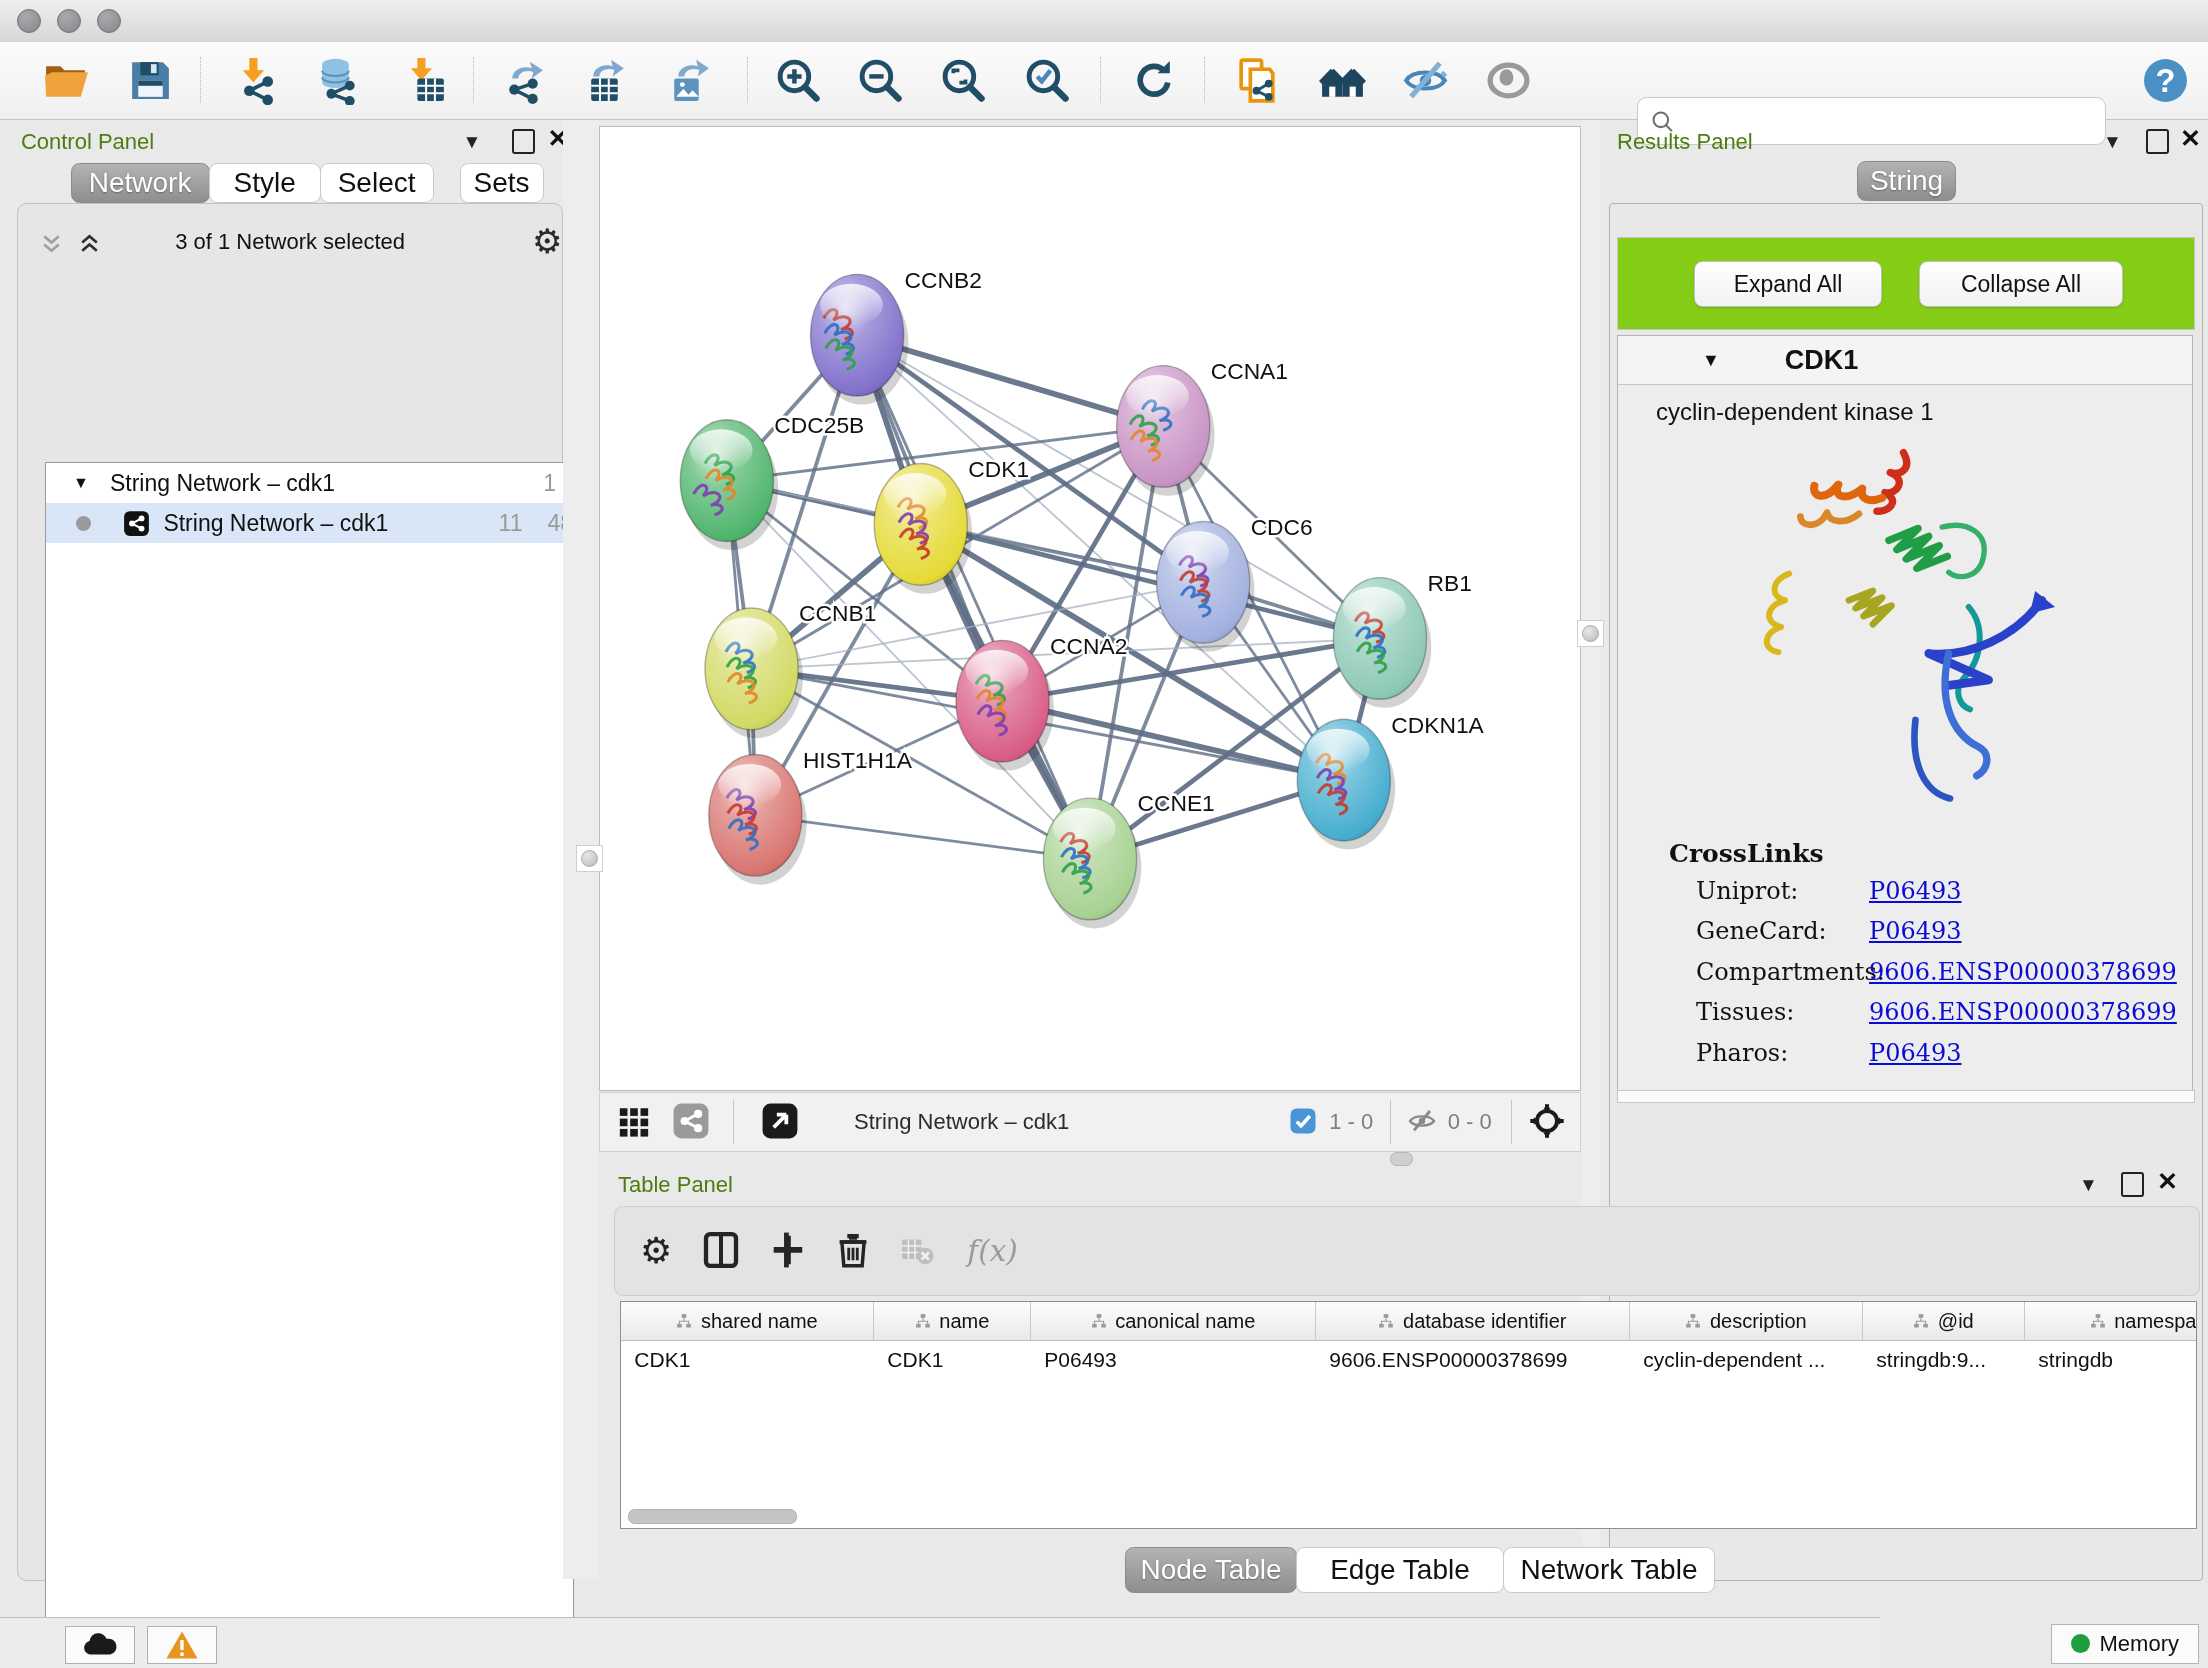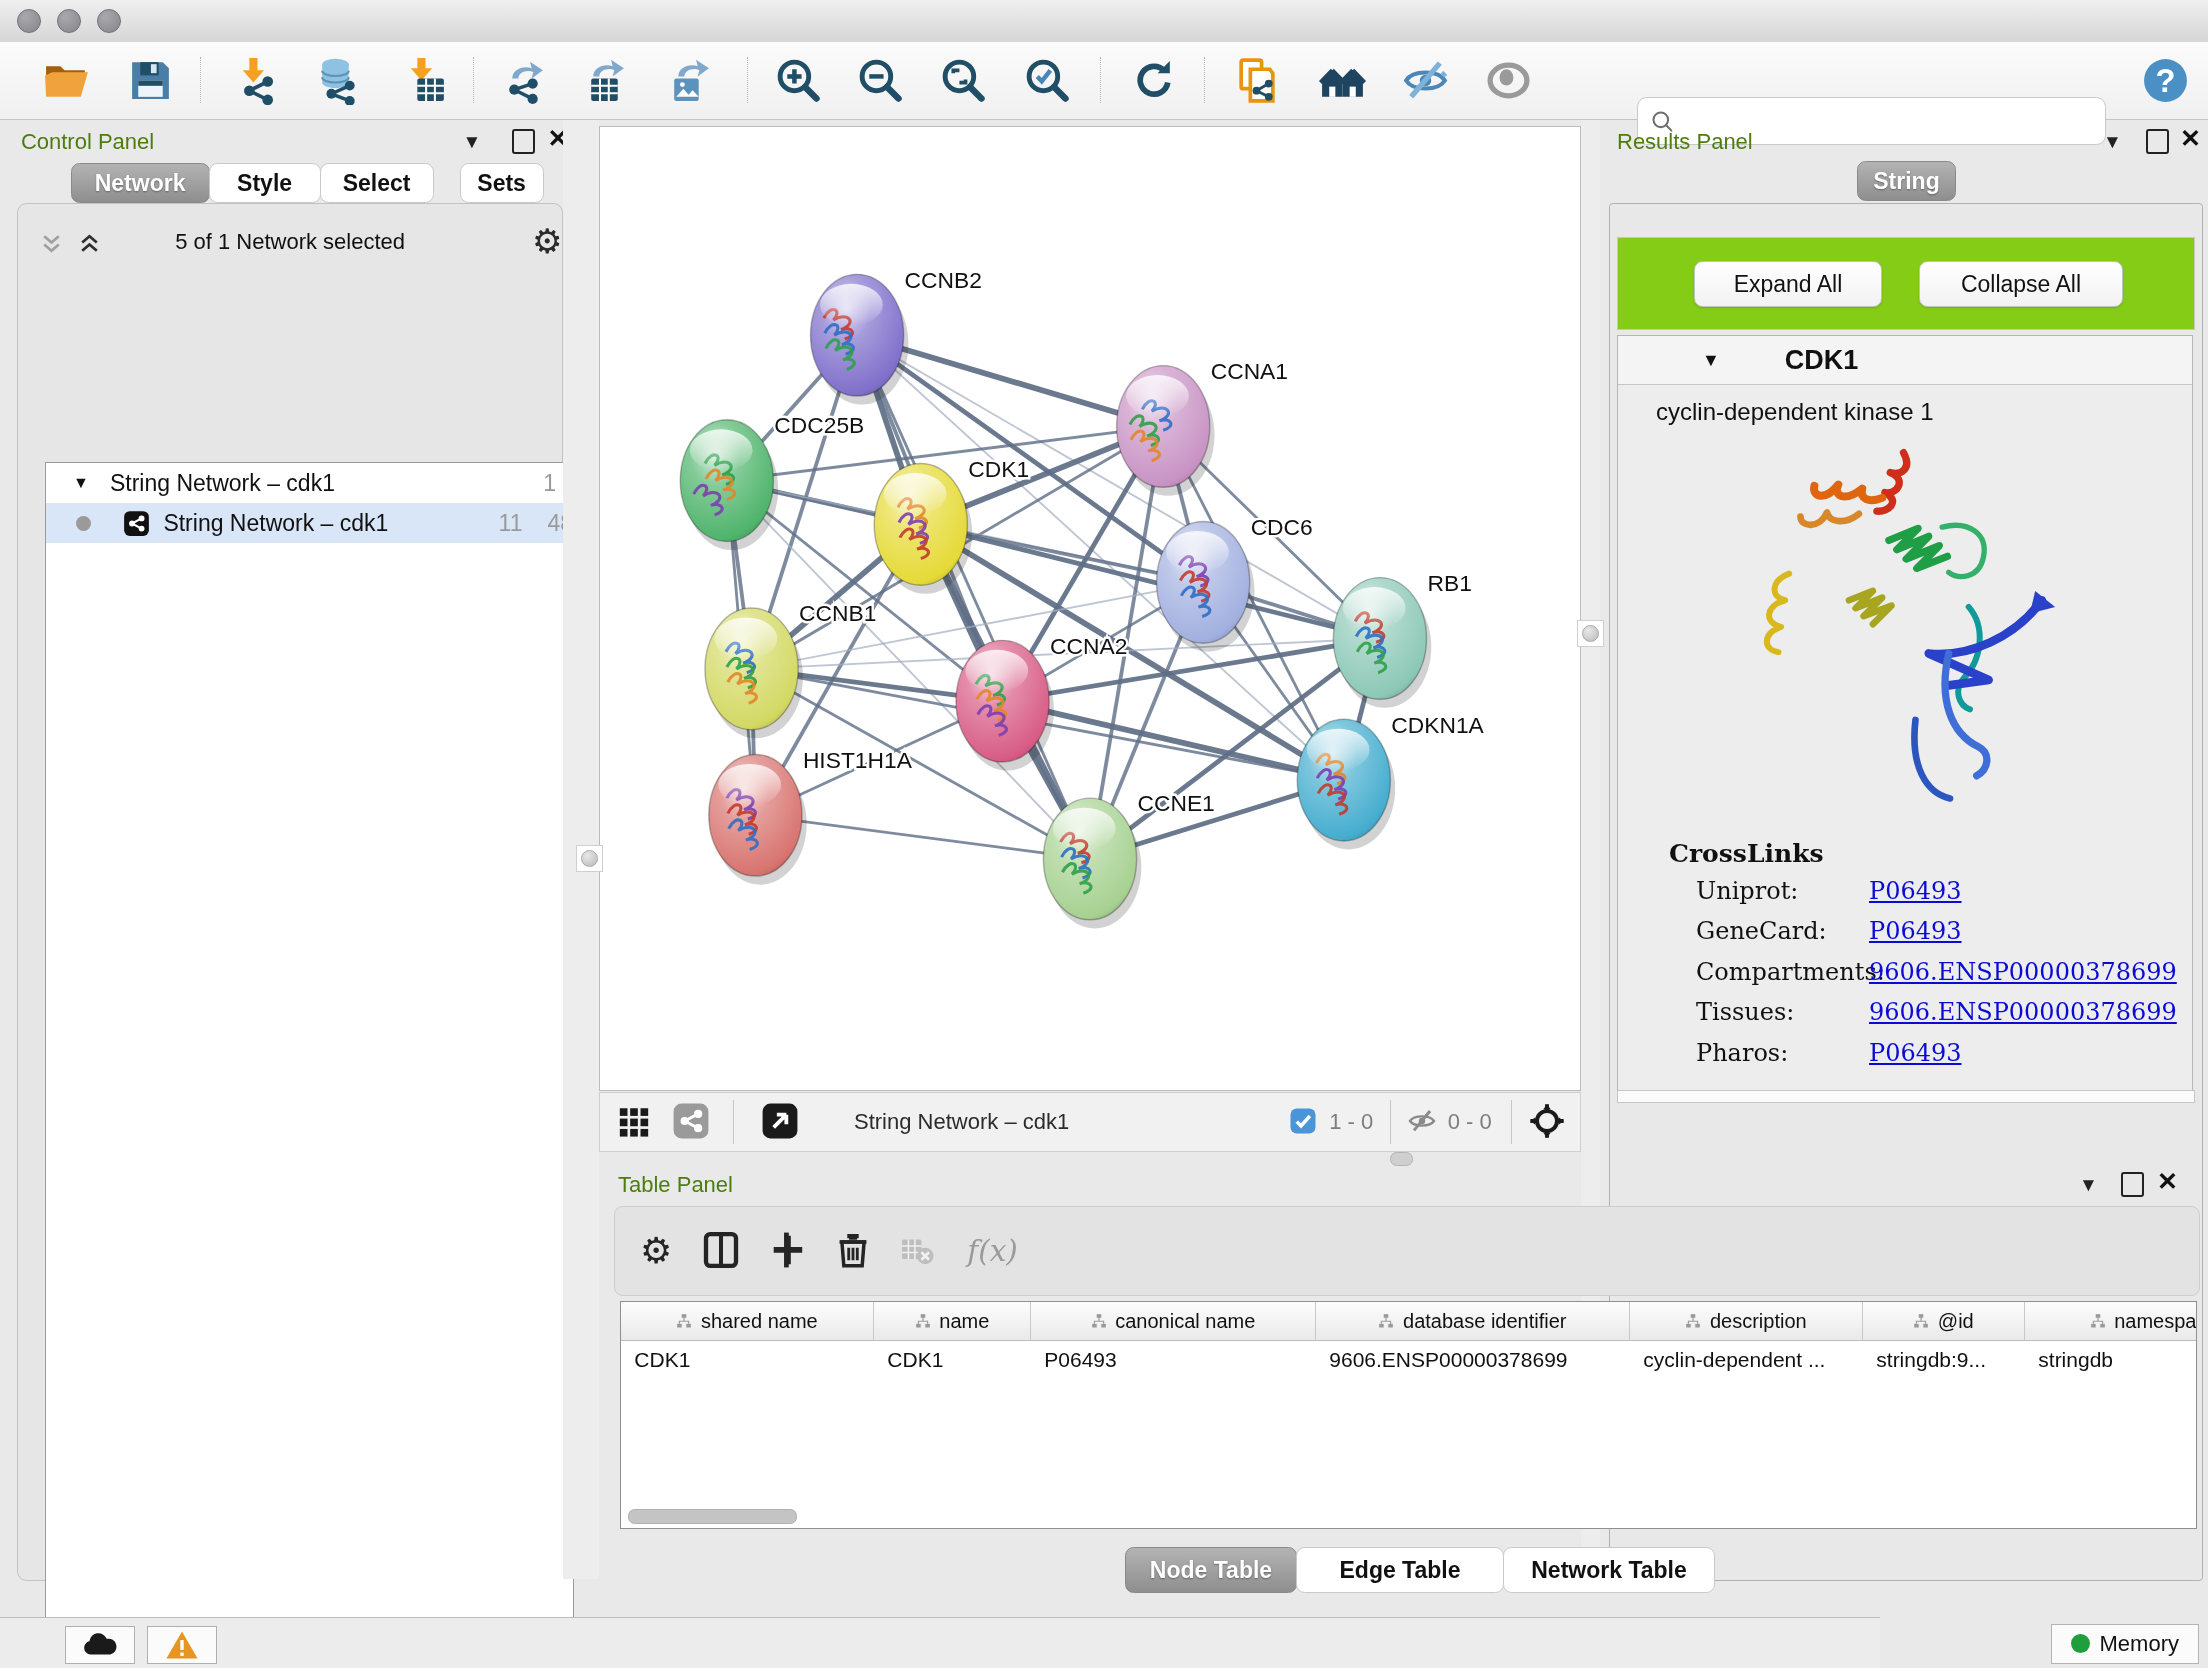--- a/index.html
+++ b/index.html
@@ -14,21 +14,21 @@
   .tbtn{width:57px;height:57px;top:9.5px;display:flex;align-items:center;justify-content:center;cursor:default;}
   .tbtn svg{width:49px;height:49px;}
   .tsep{top:15px;width:0;height:46px;border-left:1.9px dotted #b9b9b9;}
   #search-box{left:1637px;top:55px;width:469px;height:48px;background:#fff;border:1.9px solid #c9c9c9;border-radius:9.5px;display:flex;align-items:center;padding-left:11.4px;box-sizing:border-box;}
   #search-box svg{width:27px;height:27px;}
   
   .panel-title{font-size:22px;color:#4d7c0f;}
   .ph-ico{font-size:19px;color:#222;}
   .ph-sq{width:19px;height:21px;border:2.4px solid #222;border-radius:2.9px;}
   .ph-x{font-size:25px;font-weight:bold;color:#111;line-height:19px;}
-  .tab{height:40px;box-sizing:border-box;border:1px solid #c9c9c9;background:#fff;color:#111;font-size:23px;display:flex;align-items:center;justify-content:center;border-radius:8.6px;margin-right:-1px;font-weight:bold;}
+  .tab{height:40px;box-sizing:border-box;border:1px solid #c9c9c9;background:#fff;color:#111;font-size:28px;display:flex;align-items:center;justify-content:center;border-radius:8.6px;margin-right:-1px;}
   .tab.sel{background:linear-gradient(#b3b3b3,#8e8e8e);color:#fff;border-color:#8a8a8a;text-shadow:0 1px 1.9px rgba(0,0,0,.35);}
   
   #cp-box{left:17px;top:203px;width:544px;height:1376px;background:#e6e6e6;border:1px solid #c2c2c2;border-radius:9.5px;}
   #cp-list{left:27px;top:258px;width:529px;height:1317px;background:#fff;border:1.9px solid #9a9a9a;box-sizing:border-box;}
   .tree-row{height:40px;display:flex;align-items:center;font-size:23px;color:#111;}
   .tree-row.sel{background:#d8e6f8;}
   .cnt{color:#9a9a9a;}
   
   #net-canvas{left:599px;top:126px;width:982px;height:965px;background:#fff;border:1px solid #bcbcbc;box-sizing:border-box;}
   #net-status{left:599px;top:1092px;width:982px;height:60px;background:#f1f1f1;border:1px solid #cfcfcf;box-sizing:border-box;display:flex;align-items:center;}
@@ -245,21 +245,21 @@
     </div>
   <div id="cp-box" class="abs" style="left:9.5px;top:82px">
     <span class="abs" style="left:21px;top:27px">
       <svg width="25" height="25" viewBox="0 0 24 24">
           <path d="M5 5l7 6 7-6M5 13l7 6 7-6" fill="none" stroke="#a0a0a0" stroke-width="2.6"></path>
         </svg></span>
     <span class="abs" style="left:59px;top:27px">
       <svg width="25" height="25" viewBox="0 0 24 24">
           <path d="M5 11l7-6 7 6M5 19l7-6 7 6" fill="none" stroke="#2e2e2e" stroke-width="2.6"></path>
         </svg></span>
-    <span class="abs" style="left:0;top:25px;width:544px;text-align:center;font-size:22px;color:#111">5 of 1 Network selected</span>
+    <span class="abs" style="left:0;top:25px;width:544px;text-align:center;font-size:22px;color:#111">3 of 1 Network selected</span>
     <span class="abs" style="left:514px;top:17px;font-size:34px;color:#2b2b2b">⚙</span>
     <div id="cp-list" class="abs">
         <div class="tree-row">
           <span style="margin-left:27px;font-size:16px">▼</span>
           <span style="margin-left:21px">String Network – cdk1</span>
           <span class="cnt" style="margin-left:auto;margin-right:17px">1</span>
         </div>
         <div class="tree-row sel">
           <span style="margin-left:30px;width:15px;height:15px;border-radius:50%;background:#9a9a9a"></span>
           <span style="margin-left:32px;display:flex">

